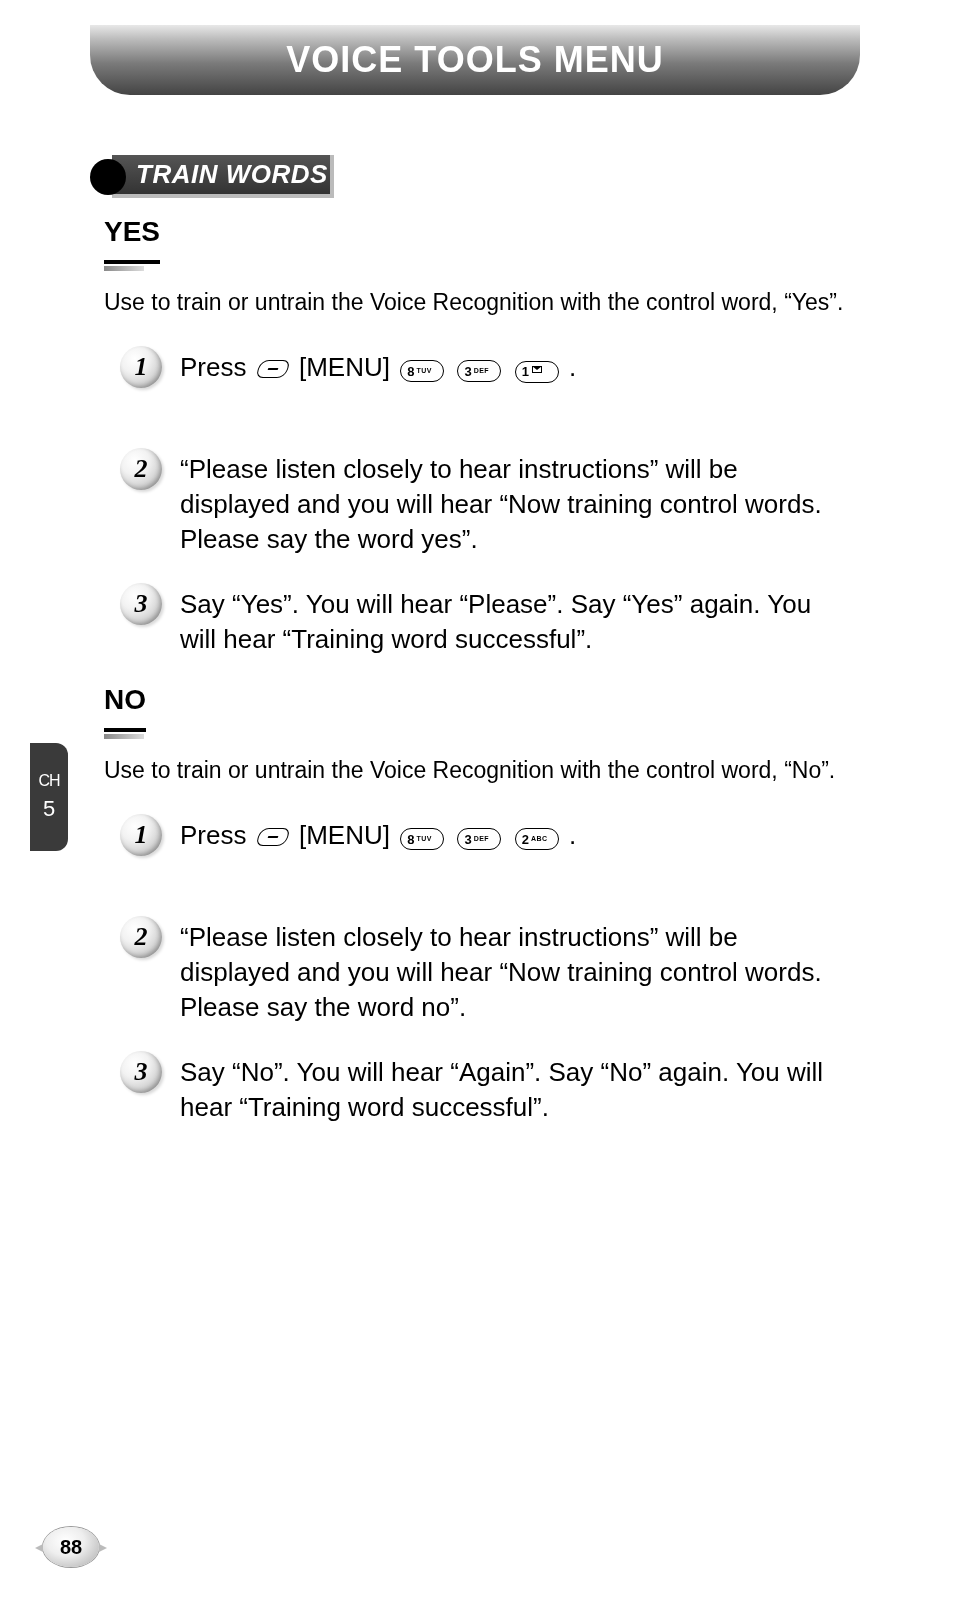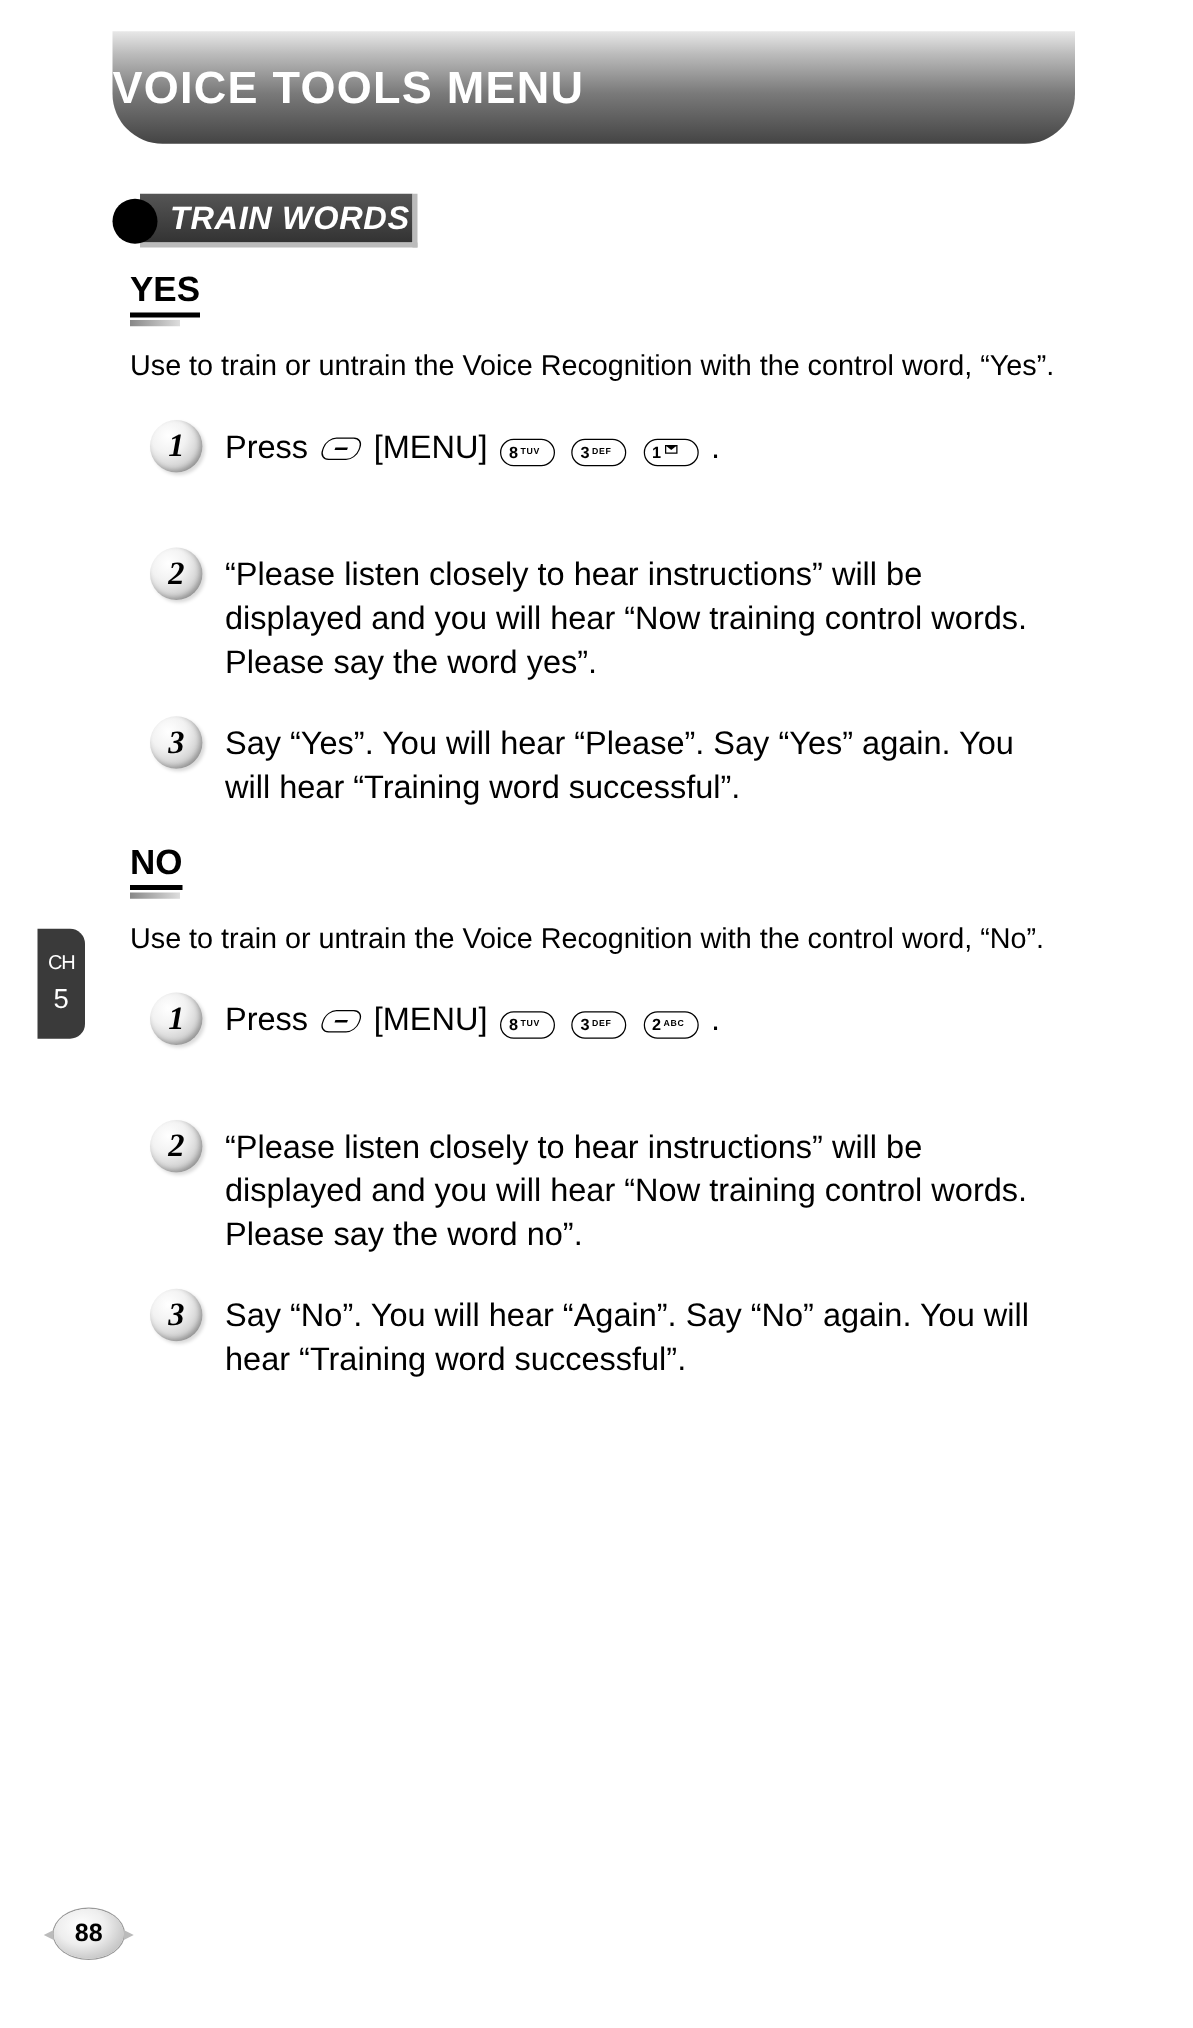--- a/index.html
+++ b/index.html
@@ -11,26 +11,26 @@
     height: 1622px;
     position: relative;
     color: #000;
   }
 
   .banner {
     position: absolute;
     left: 90px;
     top: 25px;
     width: 770px;
-    height: 90px;
+    height: 70px;
     border-radius: 0 0 40px 40px;
     background: linear-gradient(to bottom, #e8e8e8 0%, #bcbcbc 20%, #7a7a7a 55%, #444 100%);
     display: flex;
     align-items: center;
-    justify-content: flex-start;
+    justify-content: center;
   }
   .banner-title {
     color: #fff;
     font-size: 36px;
     font-weight: bold;
     letter-spacing: 1px;
   }
 
   .content {
     position: absolute;
@@ -69,21 +69,21 @@
     line-height: 1.35;
     margin: 0 10px 30px 14px;
   }
 
   .sub-heading {
     font-weight: bold;
     font-size: 28px;
     margin: 0 0 2px 14px;
     display: inline-block;
     border-bottom: 4px solid #000;
-    padding-bottom: 2px;
+    padding-bottom: 12px;
   }
   .sub-underline-grad {
     width: 40px;
     height: 5px;
     margin-left: 14px;
     background: linear-gradient(to right, #888, #ddd);
     margin-bottom: 14px;
   }
 
   .sub-desc {
@@ -175,21 +175,21 @@
     border-left: 5px solid transparent;
     border-right: 5px solid transparent;
     border-top: 4px solid #000;
   }
 
   .ch-tab {
     position: absolute;
     left: 30px;
     top: 743px;
     width: 38px;
-    height: 88px;
+    height: 108px;
     background: #3a3a3a;
     border-radius: 0 12px 12px 0;
     color: #fff;
     display: flex;
     flex-direction: column;
     align-items: center;
     justify-content: center;
     font-size: 18px;
     line-height: 1;
   }

